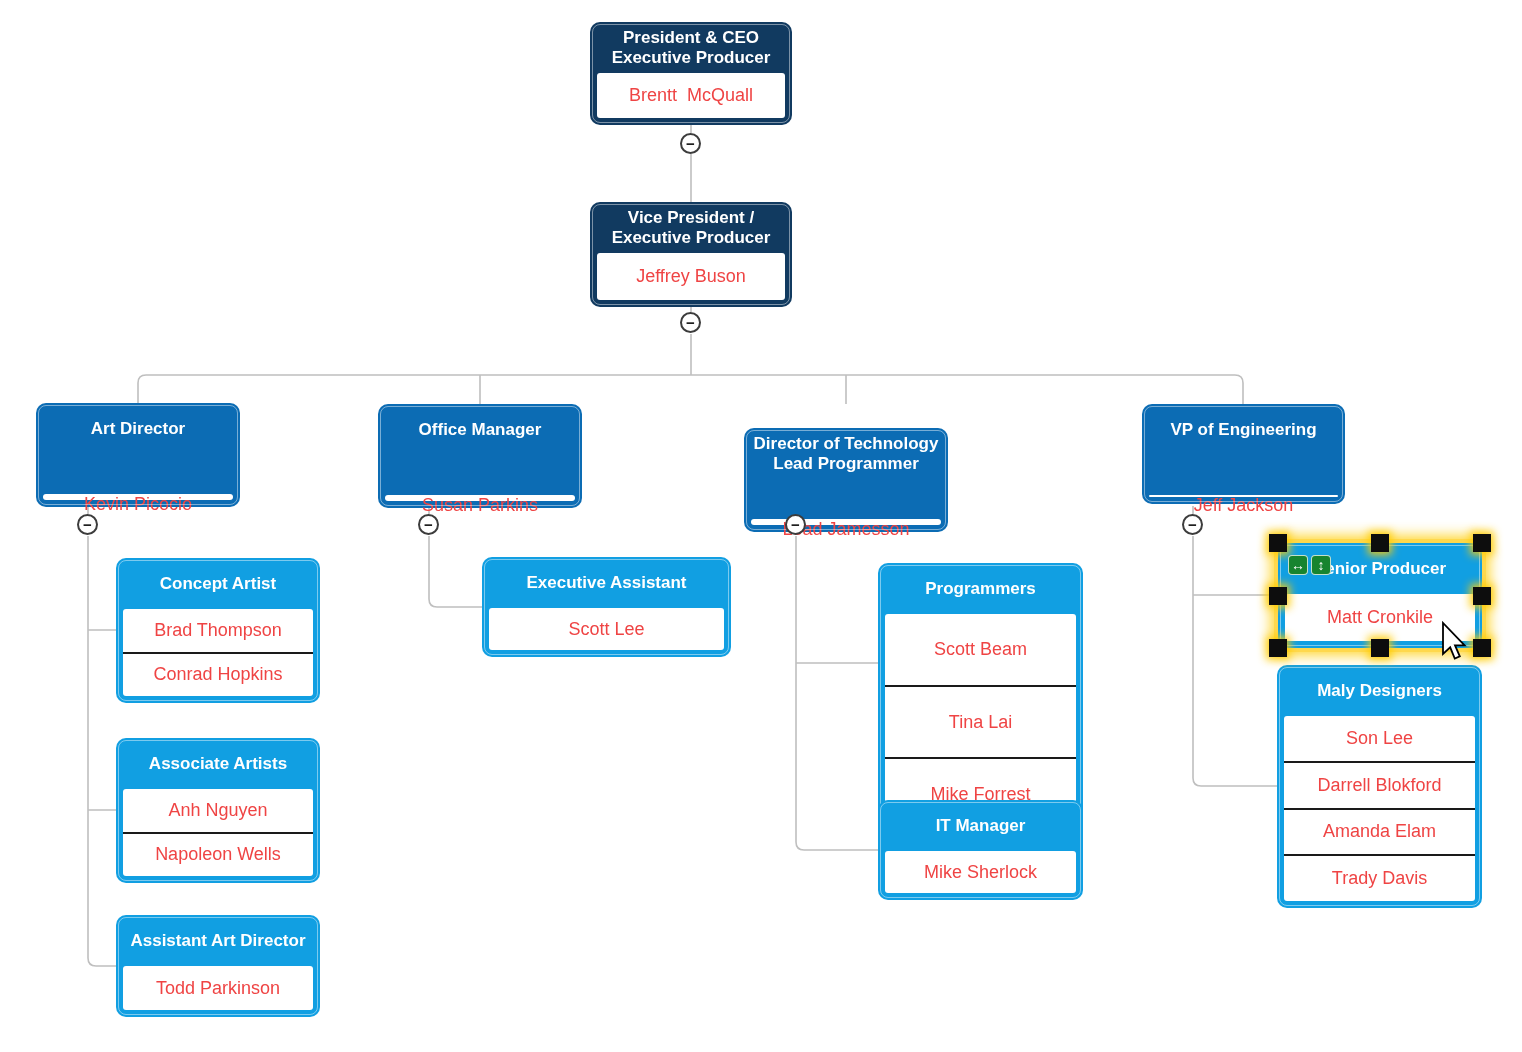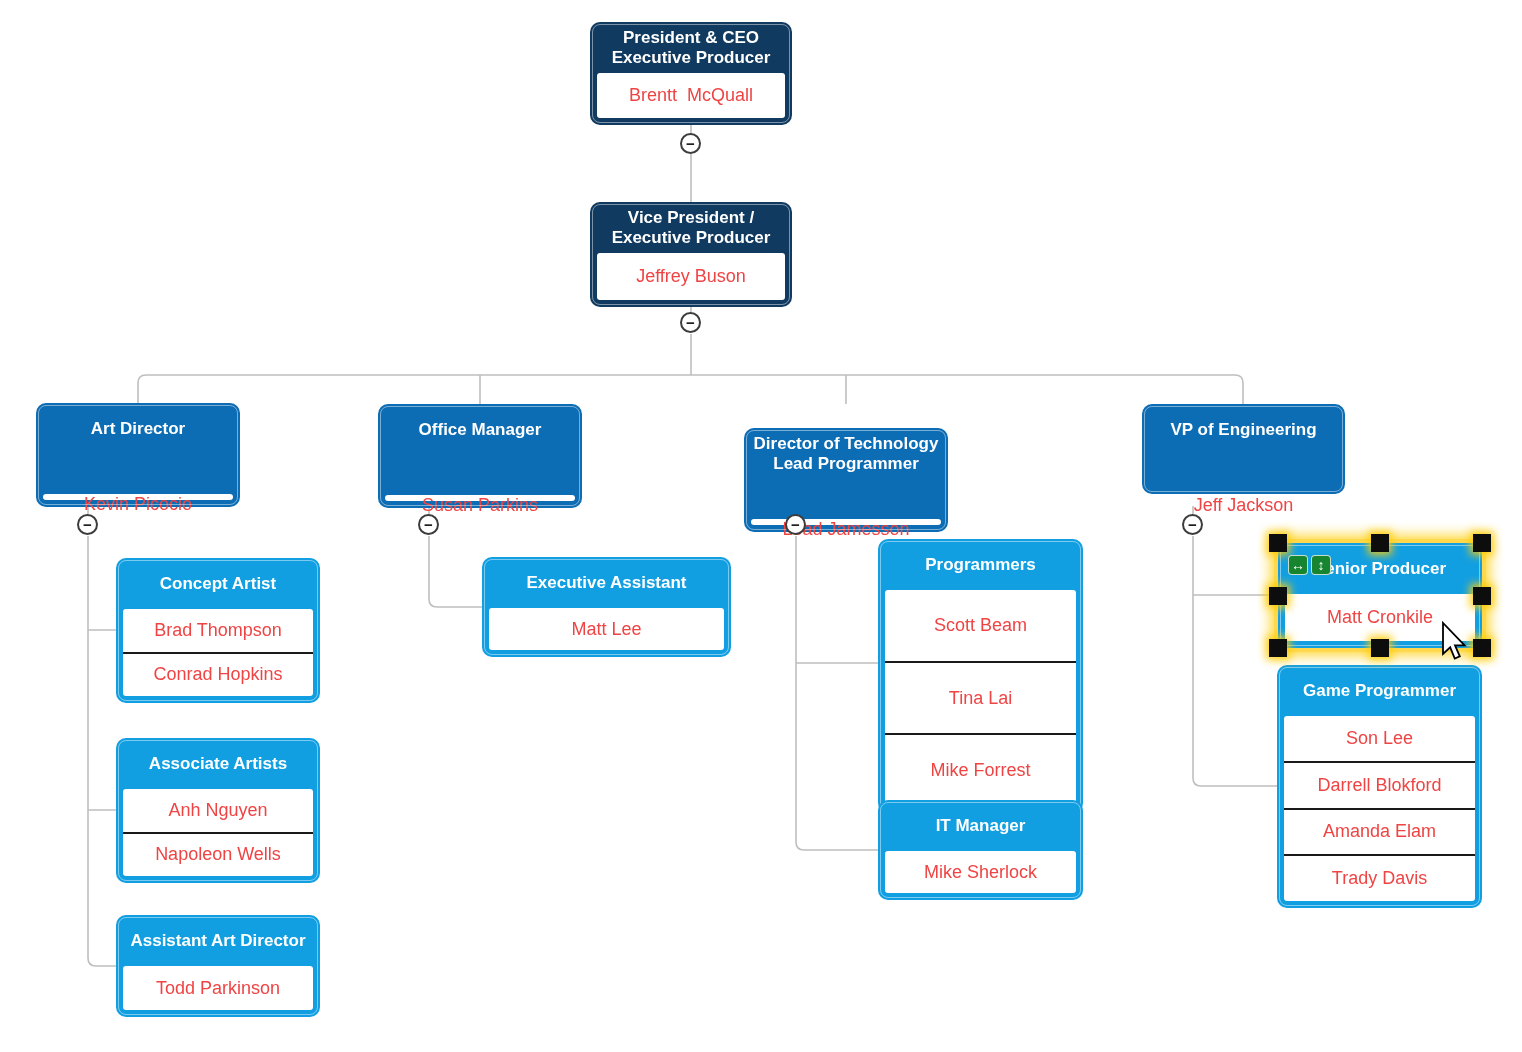--- a/index.html
+++ b/index.html
@@ -124,21 +124,21 @@
     <div class="hdr">
       <span>Director of Technology</span>
       <span>Lead Programmer</span>
     </div>
     <div class="body">
       <div class="row">Lead Jamesson</div>
     </div>
   </div>
   <div class="collapse" style="left:785px;top:514px">−</div>
 
-  <div class="node blue" style="left:1142px;top:404px;width:203px;height:90px">
+  <div class="node blue" style="left:1142px;top:404px;width:203px;height:100px">
     <div class="hdr">
       <span>VP of Engineering</span>
     </div>
     <div class="body">
       <div class="row">Jeff Jackson</div>
     </div>
   </div>
   <div class="collapse" style="left:1182px;top:514px">−</div>
 
   <div class="node cyan" style="left:116px;top:558px;width:204px;height:145px">
@@ -168,25 +168,25 @@
     <div class="body">
       <div class="row">Todd Parkinson</div>
     </div>
   </div>
 
   <div class="node cyan" style="left:482px;top:557px;width:249px;height:100px">
     <div class="hdr">
       <span>Executive Assistant</span>
     </div>
     <div class="body">
-      <div class="row">Matt Lee</div>
-    </div>
-  </div>
-
-  <div class="node cyan" style="left:878px;top:539px;width:205px;height:274px">
+      <div class="row">Scott Lee</div>
+    </div>
+  </div>
+
+  <div class="node cyan" style="left:878px;top:563px;width:205px;height:274px">
     <div class="hdr">
       <span>Programmers</span>
     </div>
     <div class="body">
       <div class="row">Scott Beam</div>
       <div class="row">Tina Lai</div>
       <div class="row">Mike Forrest</div>
     </div>
   </div>
 
@@ -213,21 +213,21 @@
     <div class="handle h-ne"></div>
     <div class="handle h-w"></div>
     <div class="handle h-e"></div>
     <div class="handle h-sw"></div>
     <div class="handle h-s"></div>
     <div class="handle h-se"></div>
   </div>
 
   <div class="node cyan" style="left:1277px;top:665px;width:205px;height:243px">
     <div class="hdr">
-      <span>Game Programmer</span>
+      <span>Maly Designers</span>
     </div>
     <div class="body">
       <div class="row">Son Lee</div>
       <div class="row">Darrell Blokford</div>
       <div class="row">Amanda Elam</div>
       <div class="row">Trady Davis</div>
     </div>
   </div>
 
   <svg class="cursor" width="28" height="46" viewBox="0 0 14 23">

